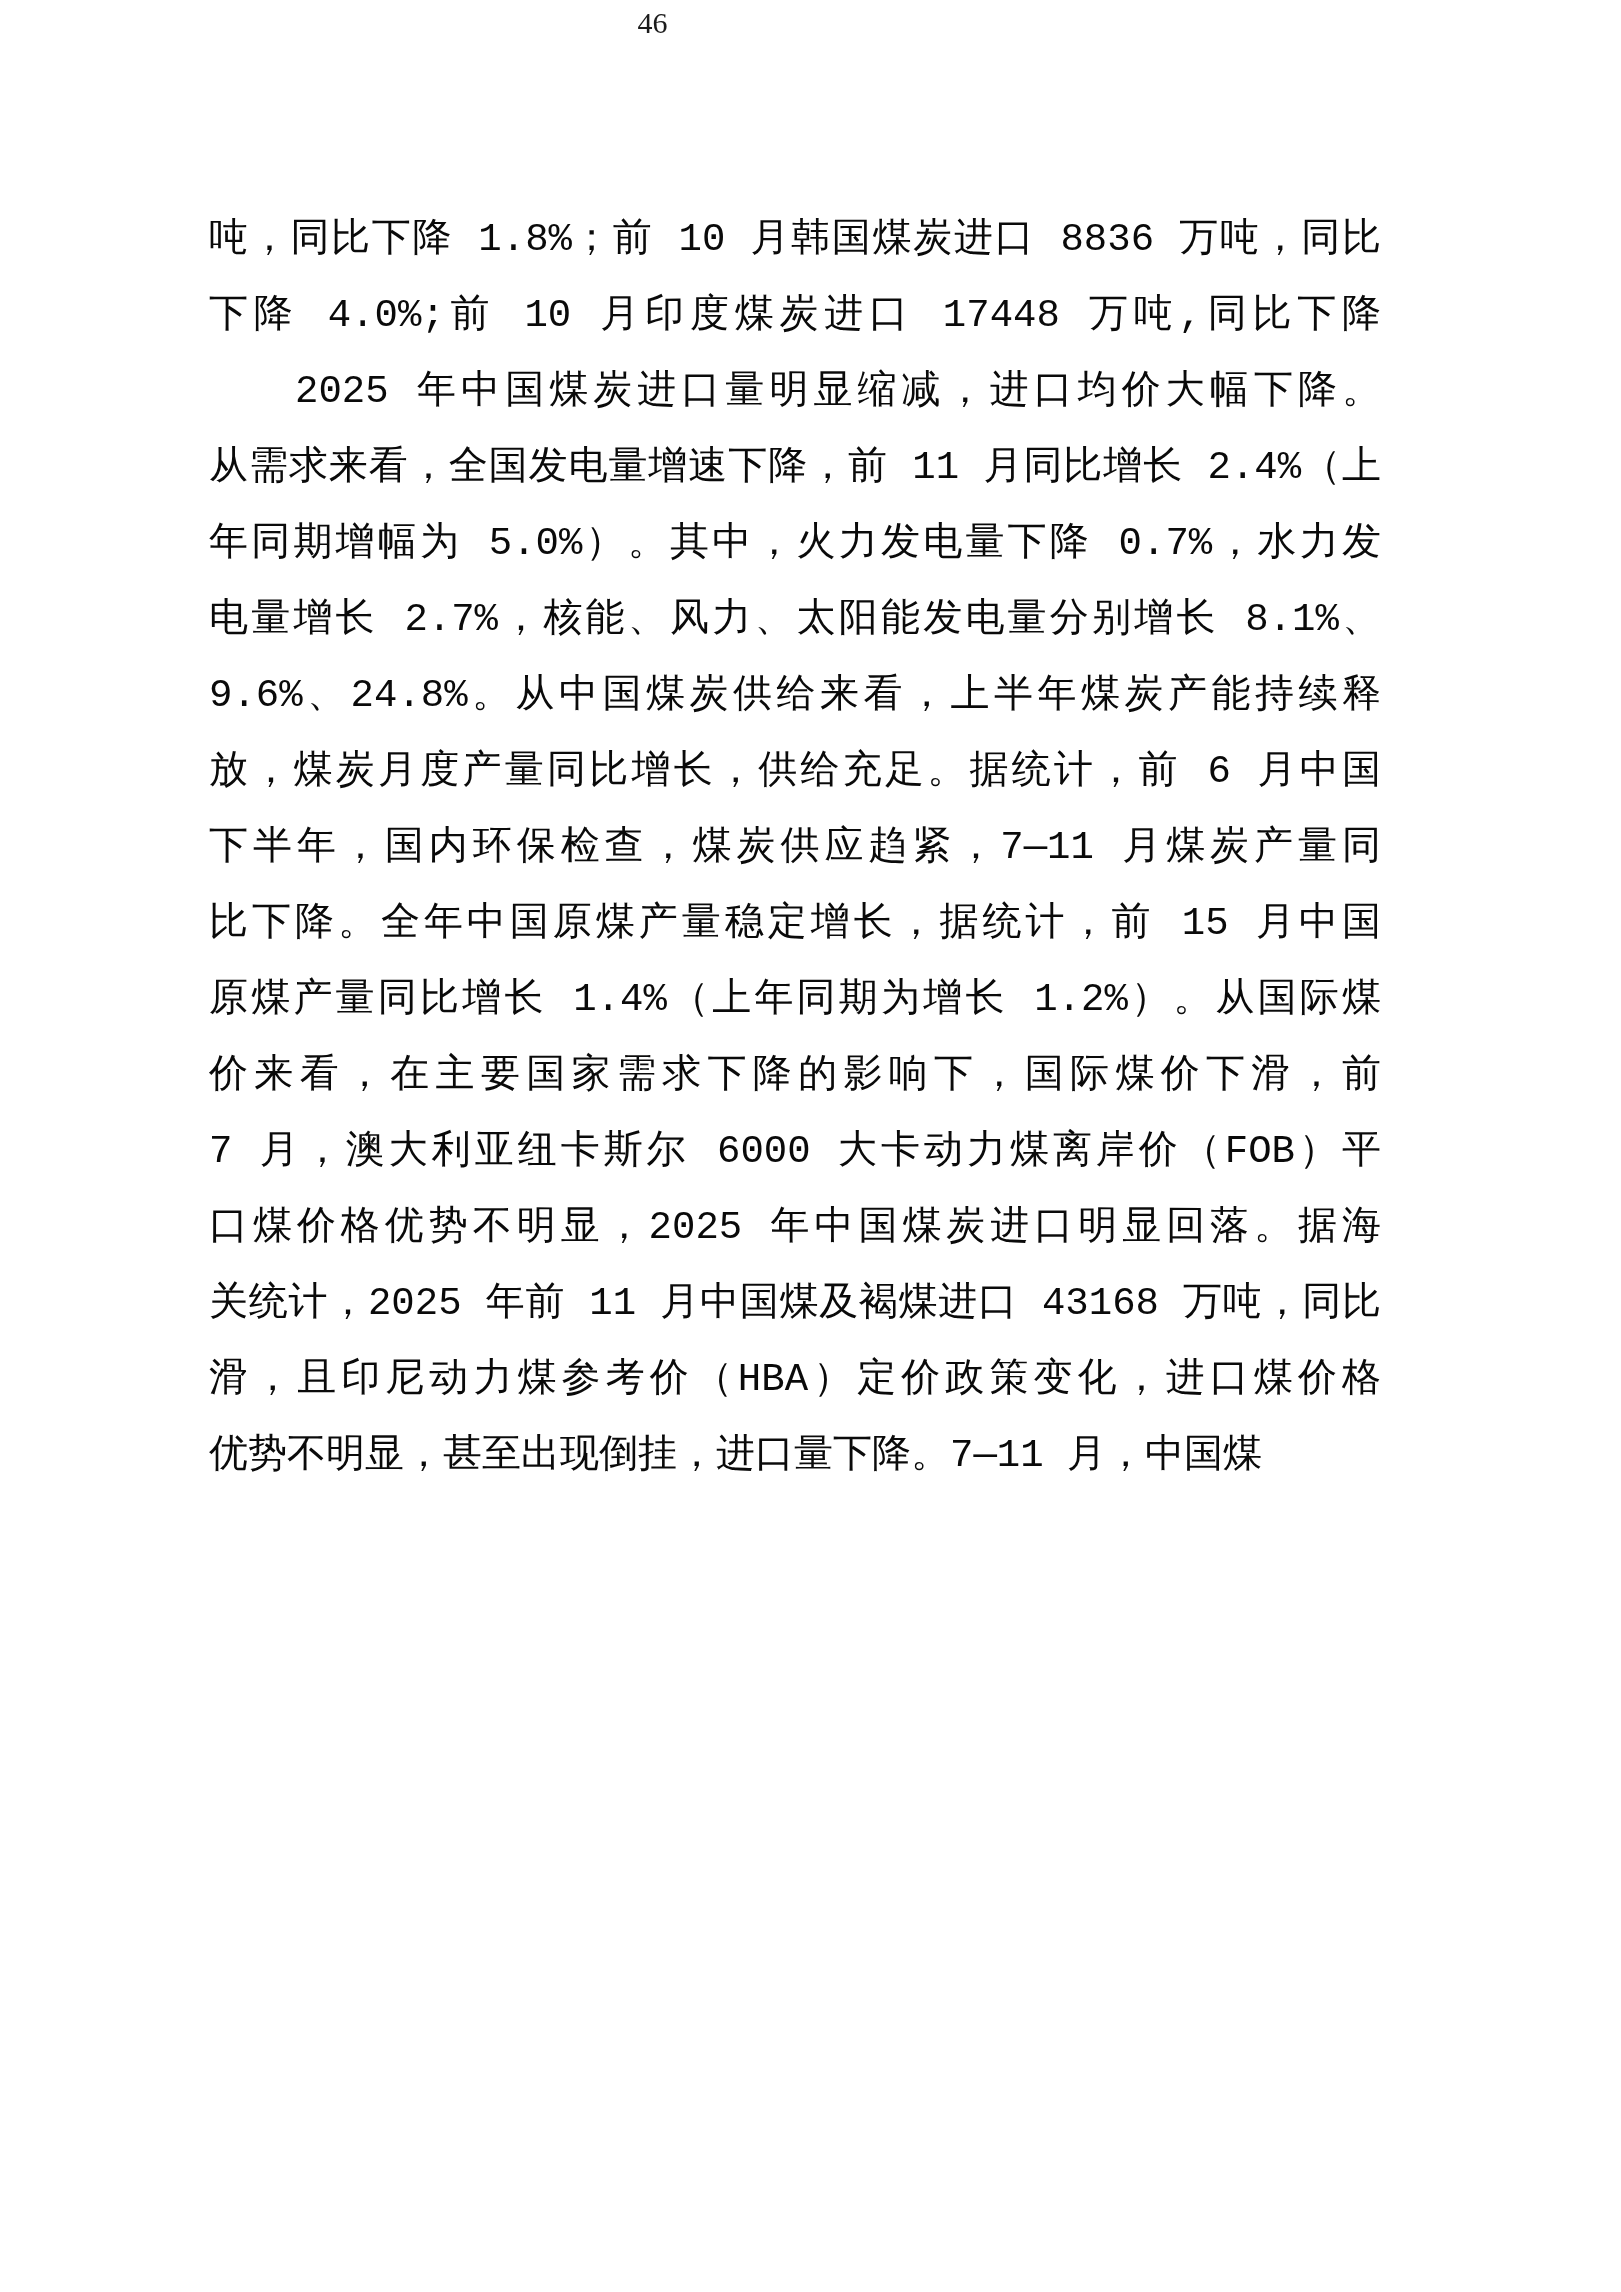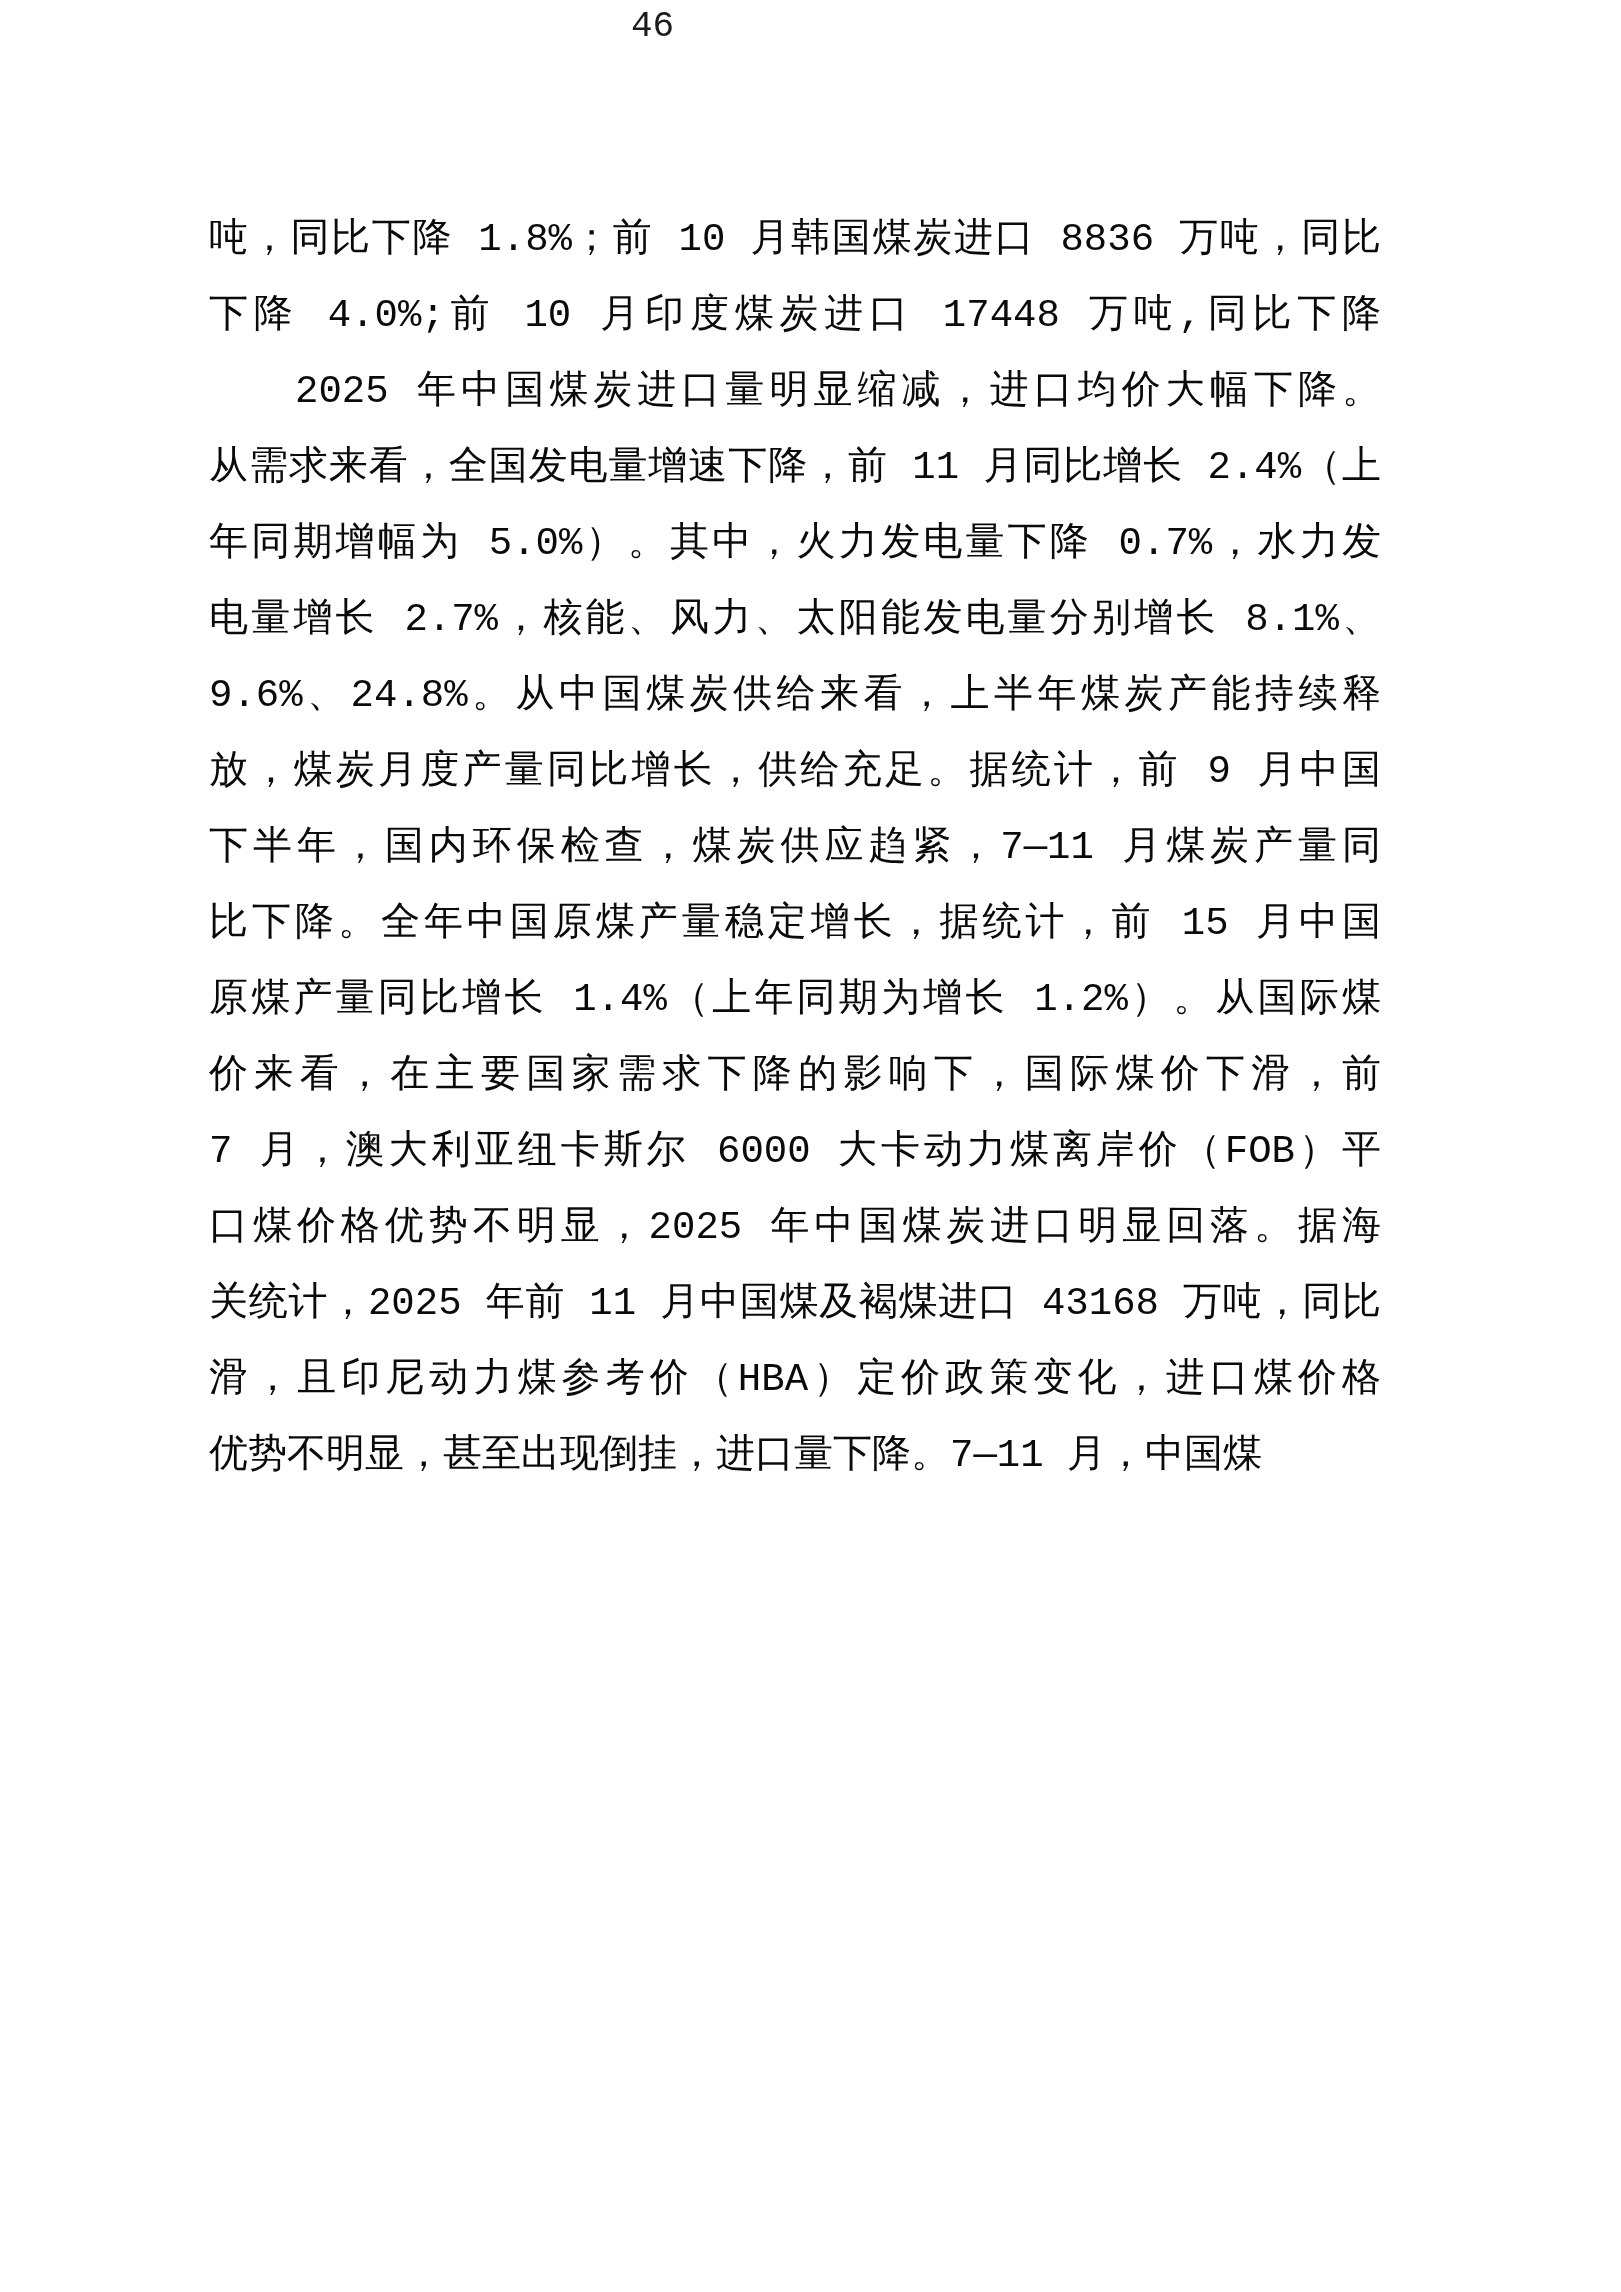--- a/index.html
+++ b/index.html
@@ -12,22 +12,22 @@
     background: #ffffff;
     position: relative;
     overflow: hidden;
   }
   .page-number {
     position: absolute;
     top: 5.9px;
     left: 0;
     width: 1305px;
     text-align: center;
-    font-family: Liberation Mono, monospace;
-    font-size: 36px;
+    font-family: Liberation Serif, serif;
+    font-size: 30px;
     color: #1c1c1c;
   }
   .text-block {
     position: absolute;
     left: 209px;
     top: 202px;
     width: 1172px;
     font-family: Liberation Mono, monospace;
     font-size: 39px;
     line-height: 76px;
@@ -53,21 +53,21 @@
 <div class="page-number">46</div>
 
 <div class="text-block">
   <div class="tline">吨，同比下降 1.8%；前 10 月韩国煤炭进口 8836 万吨，同比</div>
   <div class="tline">下降 4.0%;前 10 月印度煤炭进口 17448 万吨,同比下降 2.2%。</div>
   <div class="tline indent">2025 年中国煤炭进口量明显缩减，进口均价大幅下降。</div>
   <div class="tline">从需求来看，全国发电量增速下降，前 11 月同比增长 2.4%（上</div>
   <div class="tline">年同期增幅为 5.0%）。其中，火力发电量下降 0.7%，水力发</div>
   <div class="tline">电量增长 2.7%，核能、风力、太阳能发电量分别增长 8.1%、</div>
   <div class="tline">9.6%、24.8%。从中国煤炭供给来看，上半年煤炭产能持续释</div>
-  <div class="tline">放，煤炭月度产量同比增长，供给充足。据统计，前 9 月中国</div>
+  <div class="tline">放，煤炭月度产量同比增长，供给充足。据统计，前 6 月中国</div>
   <div class="tline">下半年，国内环保检查，煤炭供应趋紧，7—11 月煤炭产量同</div>
   <div class="tline">比下降。全年中国原煤产量稳定增长，据统计，前 15 月中国</div>
   <div class="tline">原煤产量同比增长 1.4%（上年同期为增长 1.2%）。从国际煤</div>
   <div class="tline">价来看，在主要国家需求下降的影响下，国际煤价下滑，前</div>
   <div class="tline">7 月，澳大利亚纽卡斯尔 6000 大卡动力煤离岸价（FOB）平</div>
   <div class="tline">口煤价格优势不明显，2025 年中国煤炭进口明显回落。据海</div>
   <div class="tline">关统计，2025 年前 11 月中国煤及褐煤进口 43168 万吨，同比</div>
   <div class="tline">滑，且印尼动力煤参考价（HBA）定价政策变化，进口煤价格</div>
   <div class="tline endpara">优势不明显，甚至出现倒挂，进口量下降。7—11 月，中国煤</div>
 </div>

